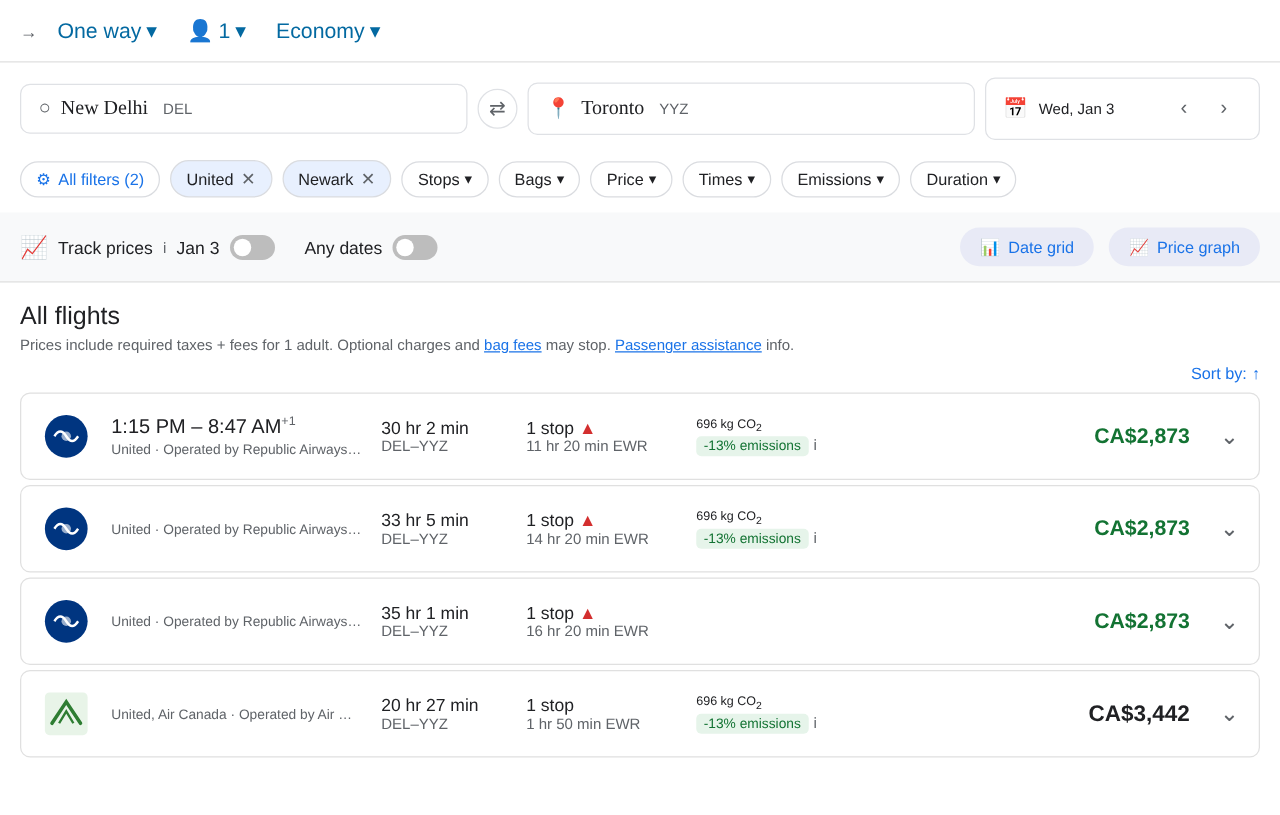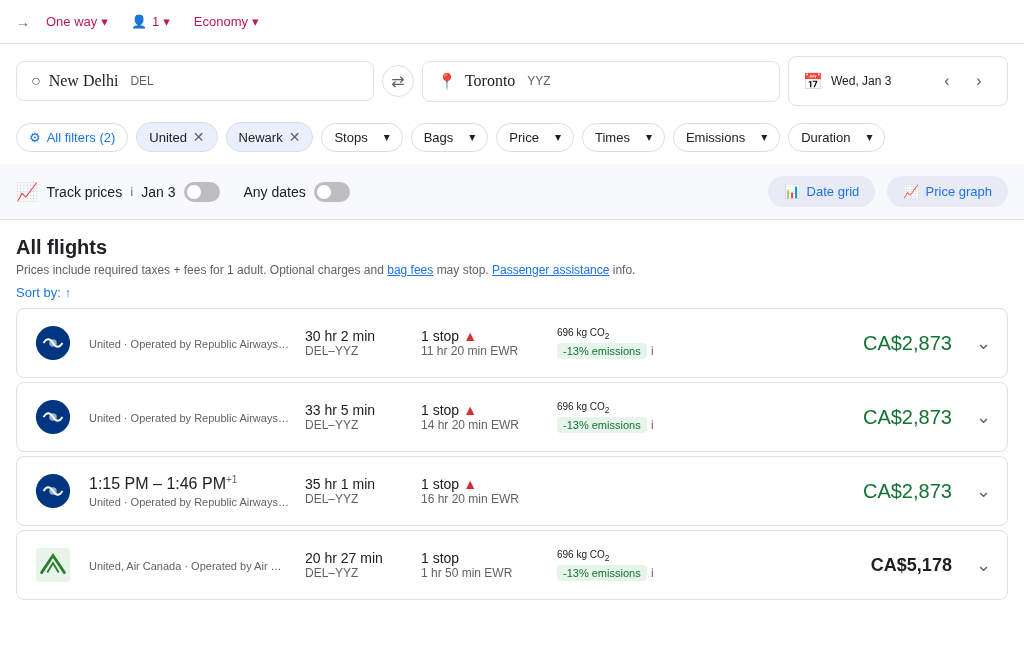--- a/index.html
+++ b/index.html
@@ -1,62 +1,62 @@
 <!DOCTYPE html>
 <html><head>
   <meta charset="utf-8">
   <style>
     * { box-sizing: border-box; margin: 0; padding: 0; }
     body { font-family: 'Google Sans', Arial, sans-serif; font-size: 14px; background: #fff; color: #202124; width: 1024px; min-height: 652px; overflow-x: hidden; }
 
     
     .top-bar { display: flex; align-items: center; gap: 8px; padding: 10px 16px; border-bottom: 1px solid #e0e0e0; }
-    .top-bar-item { display: flex; align-items: flex-start; gap: 4px; cursor: pointer; border-radius: 16px; padding: 4px 8px; font-size: 13px; color: #be185d; }
+    .top-bar-item { display: flex; align-items: flex-end; gap: 4px; cursor: pointer; border-radius: 16px; padding: 4px 8px; font-size: 17px; color: #0369a1; }
 
     
     .search-bar { display: flex; align-items: center; gap: 8px; padding: 12px 16px; }
     .search-field { display: flex; align-items: center; gap: 8px; border: 1px solid #dfe1e5; border-radius: 8px; padding: 10px 14px; flex: 1; cursor: text; background: #fff; }
     .search-field-icon { color: #5f6368; font-size: 16px; }
     .search-field-text { font-size: 16px; color: #202124; font-family: Liberation Serif, serif; }
     .search-field-code { font-size: 12px; color: #5f6368; margin-left: 4px; }
     .swap-btn { display: flex; align-items: center; justify-content: center; width: 32px; height: 32px; border-radius: 50%; border: 1px solid #dfe1e5; cursor: pointer; background: #fff; color: #5f6368; font-size: 16px; flex-shrink: 0; }
     .date-field { display: flex; align-items: center; gap: 8px; border: 1px solid #dfe1e5; border-radius: 8px; padding: 10px 14px; min-width: 220px; cursor: pointer; background: #fff; }
     .date-icon { color: #5f6368; font-size: 16px; }
     .date-text { font-size: 12px; color: #202124; }
     .date-nav { display: flex; align-items: center; gap: 4px; margin-left: auto; }
     .date-nav-btn { cursor: pointer; color: #5f6368; font-size: 16px; width: 28px; height: 28px; display: flex; align-items: center; justify-content: center; border-radius: 50%; }
 
     
     .filters-bar { display: flex; align-items: center; gap: 8px; padding: 4px 16px 12px; flex-wrap: wrap; }
     .filter-all { display: flex; align-items: center; gap: 6px; border: 1px solid #dadce0; border-radius: 20px; padding: 6px 12px; cursor: pointer; font-size: 13px; color: #1a73e8; font-weight: 500; }
     .filter-chip { display: flex; align-items: center; gap: 6px; border: 1px solid #dadce0; border-radius: 20px; padding: 6px 12px; cursor: pointer; font-size: 13px; color: #202124; background: #e8f0fe; }
     .filter-chip .chip-x { color: #5f6368; font-size: 14px; cursor: pointer; }
-    .filter-btn { display: flex; align-items: center; gap: 16px; border: 1px solid #dadce0; border-radius: 20px; padding: 6px 12px; cursor: pointer; font-size: 13px; color: #202124; }
+    .filter-btn { display: flex; align-items: center; gap: 4px; border: 1px solid #dadce0; border-radius: 20px; padding: 6px 12px; cursor: pointer; font-size: 13px; color: #202124; }
     .filter-btn .chevron { font-size: 12px; }
 
     
     .track-bar { display: flex; align-items: center; gap: 16px; padding: 12px 16px; background: #f8f9fa; border-bottom: 1px solid #e0e0e0; }
     .track-left { display: flex; align-items: center; gap: 8px; flex: 1; }
     .track-icon { color: #1a73e8; font-size: 18px; }
     .track-label { font-size: 14px; color: #202124; font-weight: 500; }
     .track-info { color: #5f6368; font-size: 12px; cursor: pointer; }
     .track-date { font-size: 14px; color: #202124; }
     .toggle { position: relative; display: inline-block; width: 36px; height: 20px; }
     .toggle input { opacity: 0; width: 0; height: 0; }
     .toggle-slider { position: absolute; cursor: pointer; top: 0; left: 0; right: 0; bottom: 0; background-color: #bdbdbd; border-radius: 20px; transition: .3s; }
     .toggle-slider:before { position: absolute; content: ""; height: 14px; width: 14px; left: 3px; bottom: 3px; background-color: white; border-radius: 50%; transition: .3s; }
     .track-right { display: flex; align-items: center; gap: 12px; }
     .view-btn { display: flex; align-items: center; gap: 6px; border: none; background: #e8eaf6; border-radius: 20px; padding: 8px 16px; cursor: pointer; font-size: 13px; color: #1a73e8; font-weight: 500; }
 
     
     .flights-section { padding: 16px; }
-    .flights-title { font-size: 20px; font-weight: 700; color: #202124; margin-bottom: 4px; }
+    .flights-title { font-size: 20px; font-weight: 400; color: #202124; margin-bottom: 4px; }
     .flights-subtitle { font-size: 12px; color: #5f6368; margin-bottom: 8px; }
     .flights-subtitle a { color: #1a73e8; text-decoration: underline; cursor: pointer; }
-    .sort-bar { display: flex; justify-content: flex-start; margin-bottom: 8px; }
+    .sort-bar { display: flex; justify-content: flex-end; margin-bottom: 8px; }
     .sort-btn { display: flex; align-items: center; gap: 4px; font-size: 13px; color: #1a73e8; cursor: pointer; font-weight: 500; }
 
     
     .flight-row { display: flex; align-items: center; gap: 16px; border: 1px solid #e0e0e0; border-radius: 8px; padding: 14px 16px; margin-bottom: 4px; cursor: pointer; background: #fff; }
     .airline-logo { width: 40px; height: 40px; display: flex; align-items: center; justify-content: center; flex-shrink: 0; }
     .airline-logo svg { width: 38px; height: 38px; }
     .flight-times { min-width: 170px; }
     .flight-time-range { font-size: 16px; font-weight: 500; color: #202124; }
     .flight-time-sup { font-size: 10px; color: #5f6368; vertical-align: super; }
     .flight-airline { font-size: 11px; color: #5f6368; margin-top: 2px; white-space: nowrap; overflow: hidden; text-overflow: ellipsis; max-width: 200px; }
@@ -65,21 +65,21 @@
     .duration-route { font-size: 12px; color: #5f6368; }
     .flight-stops { min-width: 120px; }
     .stops-text { font-size: 14px; color: #202124; display: flex; align-items: flex-end; gap: 4px; }
     .stop-warning { color: #d32f2f; font-size: 14px; }
     .stops-detail { font-size: 12px; color: #5f6368; }
     .flight-emissions { min-width: 120px; }
     .emissions-text { font-size: 10px; color: #202124; }
     .emissions-badge { display: inline-block; background: #e6f4ea; color: #137333; font-size: 11px; font-weight: 500; border-radius: 4px; padding: 2px 6px; margin-top: 2px; }
     .emissions-info { color: #5f6368; font-size: 12px; cursor: pointer; margin-left: 4px; }
     .flight-price { min-width: 90px; text-align: right; margin-left: auto; }
-    .price-text { font-size: 20px; font-weight: 400; color: #137333; }
+    .price-text { font-size: 17px; font-weight: 700; color: #137333; }
     .price-text-neutral { font-size: 18px; font-weight: 600; color: #202124; }
     .expand-btn { color: #5f6368; font-size: 18px; cursor: pointer; margin-left: 8px; }
   </style>
 </head>
 <body>
 
 <div class="top-bar">
   <span style="color:#5f6368; font-size:14px;">→</span>
   <div class="top-bar-item">
     <span>One way</span>
@@ -203,20 +203,23 @@
 
   <div class="flight-row">
     <div class="airline-logo">
       <svg viewBox="0 0 40 40" xmlns="http://www.w3.org/2000/svg">
         <circle cx="20" cy="20" r="18" fill="#003580"></circle>
         <path d="M10 20 Q15 12 20 20 Q25 28 30 20" stroke="white" stroke-width="2" fill="none"></path>
         <circle cx="20" cy="20" r="4" fill="white" opacity="0.6"></circle>
       </svg>
     </div>
     <div class="flight-times">
+      <div class="flight-time-range">
+        1:15 PM – 8:47 AM<sup class="flight-time-sup">+1</sup>
+      </div>
       <div class="flight-airline">United · Operated by Republic Airways DBA United...</div>
     </div>
     <div class="flight-duration">
       <div class="duration-text">30 hr 2 min</div>
       <div class="duration-route">DEL–YYZ</div>
     </div>
     <div class="flight-stops">
       <div class="stops-text">
         1 stop <span class="stop-warning">▲</span>
       </div>
@@ -265,23 +268,20 @@
 
   <div class="flight-row">
     <div class="airline-logo">
       <svg viewBox="0 0 40 40" xmlns="http://www.w3.org/2000/svg">
         <circle cx="20" cy="20" r="18" fill="#003580"></circle>
         <path d="M10 20 Q15 12 20 20 Q25 28 30 20" stroke="white" stroke-width="2" fill="none"></path>
         <circle cx="20" cy="20" r="4" fill="white" opacity="0.6"></circle>
       </svg>
     </div>
     <div class="flight-times">
-      <div class="flight-time-range">
-        1:15 PM – 1:46 PM<sup class="flight-time-sup">+1</sup>
-      </div>
       <div class="flight-airline">United · Operated by Republic Airways DBA United...</div>
     </div>
     <div class="flight-duration">
       <div class="duration-text">35 hr 1 min</div>
       <div class="duration-route">DEL–YYZ</div>
     </div>
     <div class="flight-stops">
       <div class="stops-text">
         1 stop <span class="stop-warning">▲</span>
       </div>
@@ -312,18 +312,18 @@
       <div class="stops-text">
         1 stop
       </div>
       <div class="stops-detail">1 hr 50 min EWR</div>
     </div>
     <div class="flight-emissions">
       <div class="emissions-text">696 kg CO<sub>2</sub></div>
       <div><span class="emissions-badge">-13% emissions</span><span class="emissions-info">ℹ</span></div>
     </div>
     <div class="flight-price">
-      <div class="price-text-neutral">CA$5,178</div>
+      <div class="price-text-neutral">CA$3,442</div>
     </div>
     <div class="expand-btn">⌄</div>
   </div>
 
 </div>
 
 </body></html>

